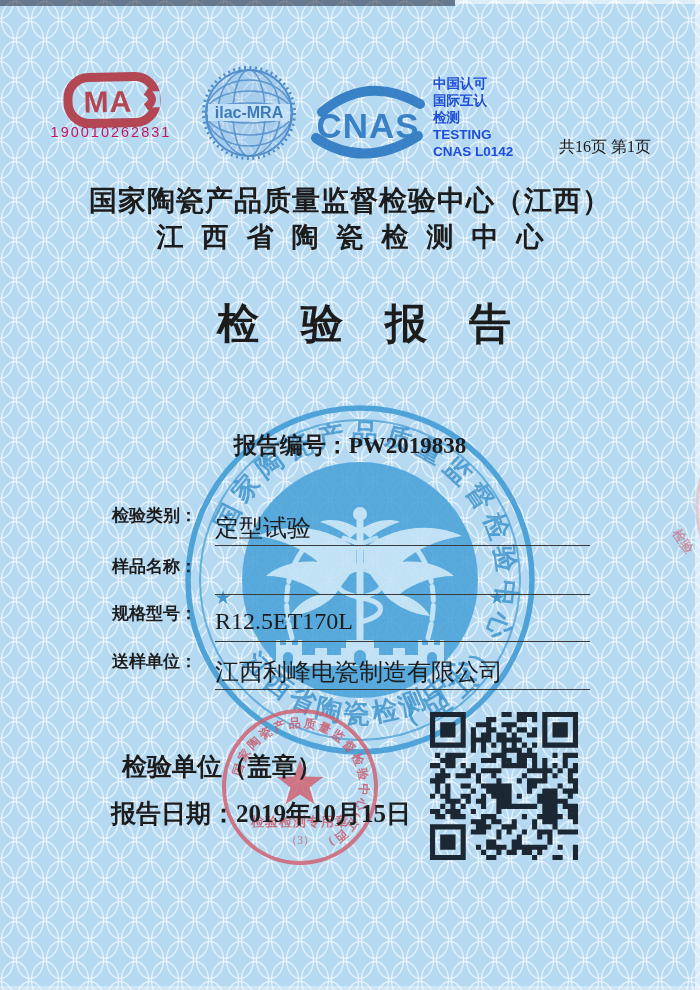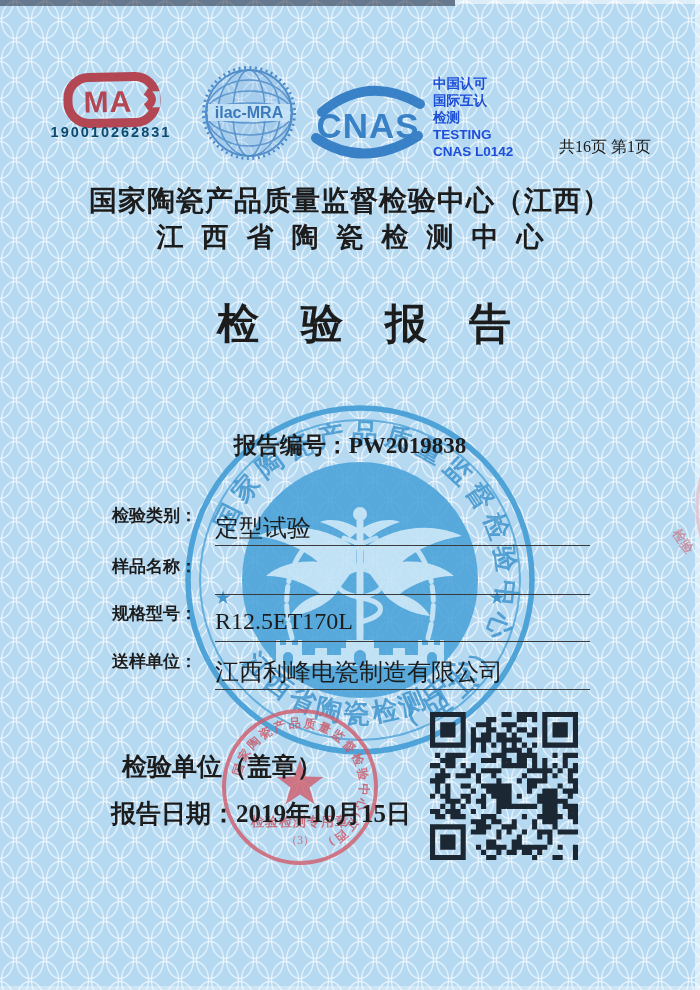--- a/index.html
+++ b/index.html
@@ -6,21 +6,21 @@
   .page{position:relative;width:700px;height:990px;overflow:hidden;background:#b6d9f2;
         font-family:"Liberation Serif","DejaVu Serif",serif;color:#1c1c1c;}
   .bg{position:absolute;left:0;top:0;z-index:0;}
   .layer-seal{position:absolute;z-index:1;pointer-events:none;}
   .txt{position:absolute;z-index:2;}
   .z3{z-index:3;}
   .edge{position:absolute;z-index:4;pointer-events:none;}
 
   .cma-num{left:36px;top:124px;width:150px;text-align:center;
            font-family:"Liberation Sans","DejaVu Sans",sans-serif;
-           font-weight:bold;font-size:14.5px;letter-spacing:2px;color:#0c4a6e;}
+           font-weight:normal;font-size:14.5px;letter-spacing:2px;color:#be185d;}
   .cnas-block{left:433px;top:66px;width:120px;color:#1d4ed8;
            font-family:"Liberation Sans","DejaVu Sans",sans-serif;
            font-weight:bold;font-size:13.5px;line-height:17px;margin-top:9px;}
   .pages{left:520px;top:137px;width:170px;font-size:16px;color:#1a1a1a;text-align:center;}
 
   .org1{left:0;top:182px;width:700px;text-align:center;font-size:28px;font-weight:bold;letter-spacing:1px;}
   .org2{left:0;top:219px;width:700px;text-align:center;font-size:27px;font-weight:bold;
         letter-spacing:18px;padding-left:18px;box-sizing:border-box;}
   .big-title{left:12px;top:296px;width:700px;text-align:center;font-size:42px;font-weight:bold;
         letter-spacing:42px;padding-left:46px;box-sizing:border-box;}

